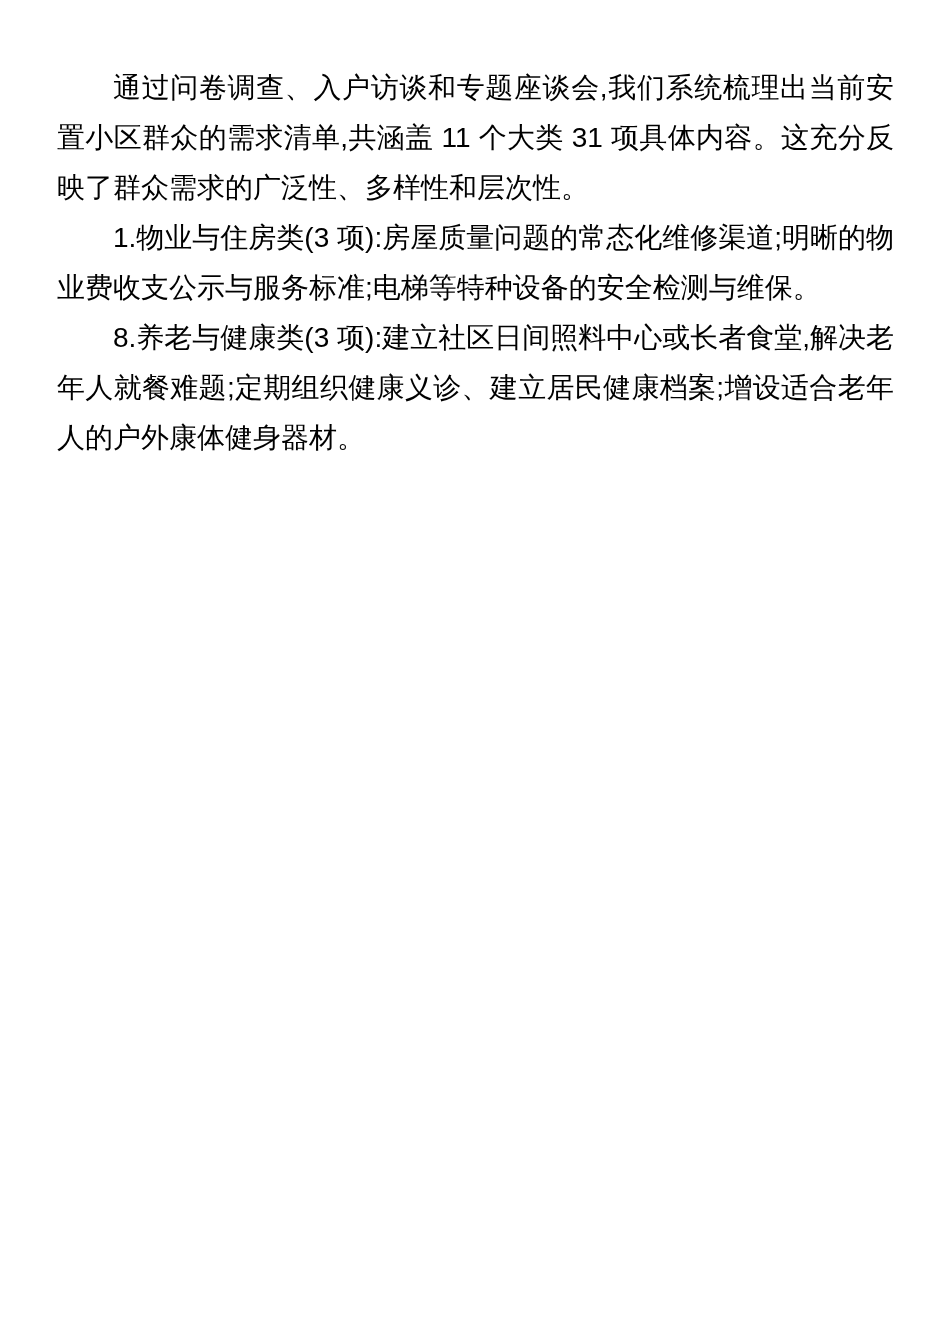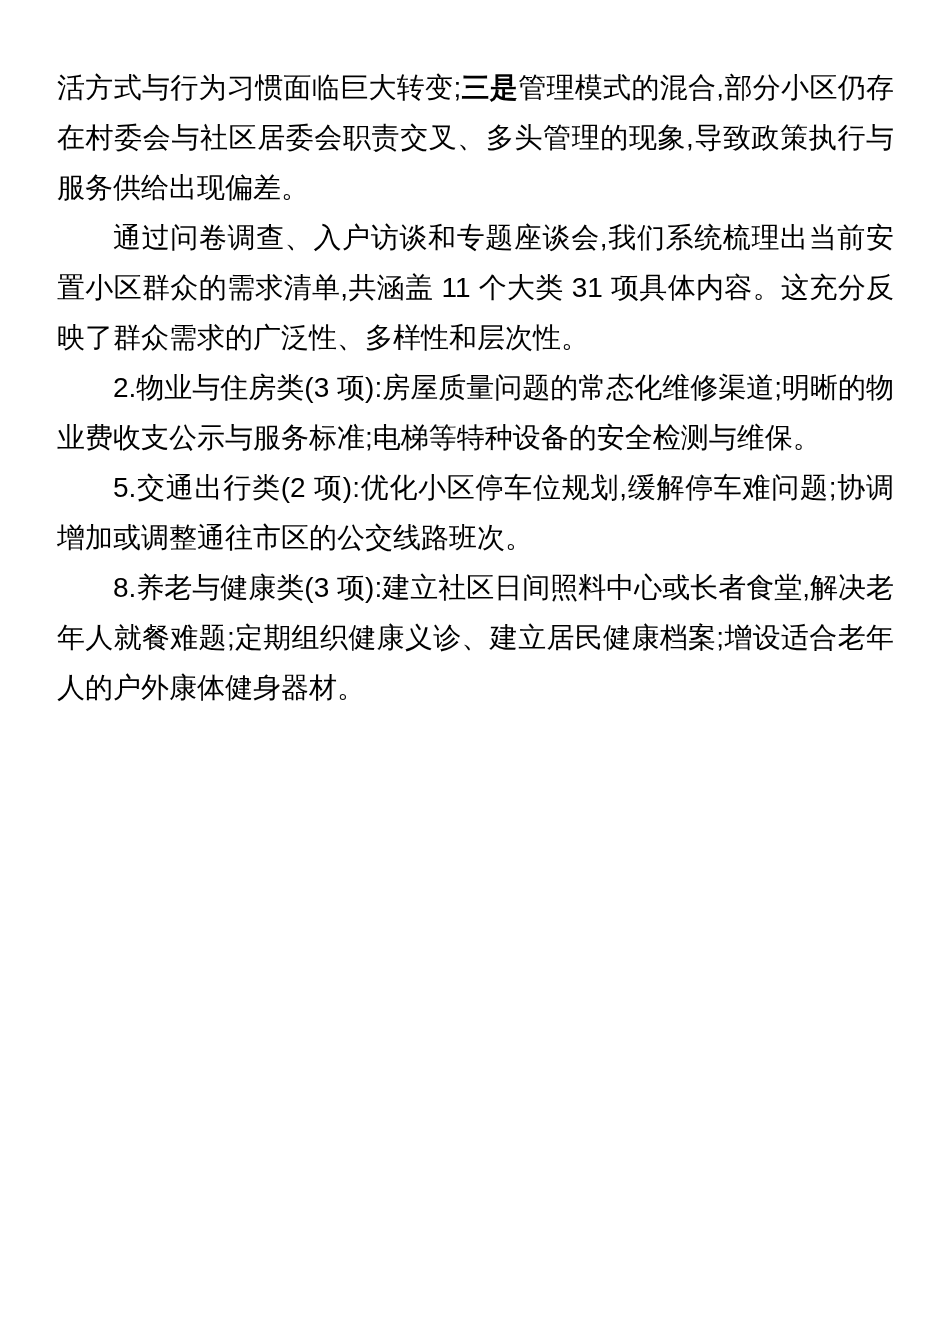--- a/index.html
+++ b/index.html
@@ -32,18 +32,16 @@
     font-weight: normal;
   }
   .run-bold {
     font-weight: bold;
   }
 </style>
 </head>
 <body>
 
 <div class="page" id="doc-root" style="background: rgb(255, 255, 255);">
-    <p class="para"><span class="run">活方式与行为习惯面临巨大转变;</span><span class="run-bold">三是</span><span class="run">管理模式的混合,部分小区仍存在村委会与社区居委会职责交叉、多头管理的现象,导致政策执行与服务供给出现偏差。</span></p>
     <p class="para indent"><span class="run">通过问卷调查、入户访谈和专题座谈会,我们系统梳理出当前安置小区群众的需求清单,共涵盖 11 个大类 31 项具体内容。这充分反映了群众需求的广泛性、多样性和层次性。</span></p>
-    <p class="para indent"><span class="run">2.物业与住房类(3 项):房屋质量问题的常态化维修渠道;明晰的物业费收支公示与服务标准;电梯等特种设备的安全检测与维保。</span></p>
-    <p class="para indent"><span class="run">5.交通出行类(2 项):优化小区停车位规划,缓解停车难问题;协调增加或调整通往市区的公交线路班次。</span></p>
+    <p class="para indent"><span class="run">1.物业与住房类(3 项):房屋质量问题的常态化维修渠道;明晰的物业费收支公示与服务标准;电梯等特种设备的安全检测与维保。</span></p>
     <p class="para indent"><span class="run">8.养老与健康类(3 项):建立社区日间照料中心或长者食堂,解决老年人就餐难题;定期组织健康义诊、建立居民健康档案;增设适合老年人的户外康体健身器材。</span></p>
   </div>
 
 </body></html>

